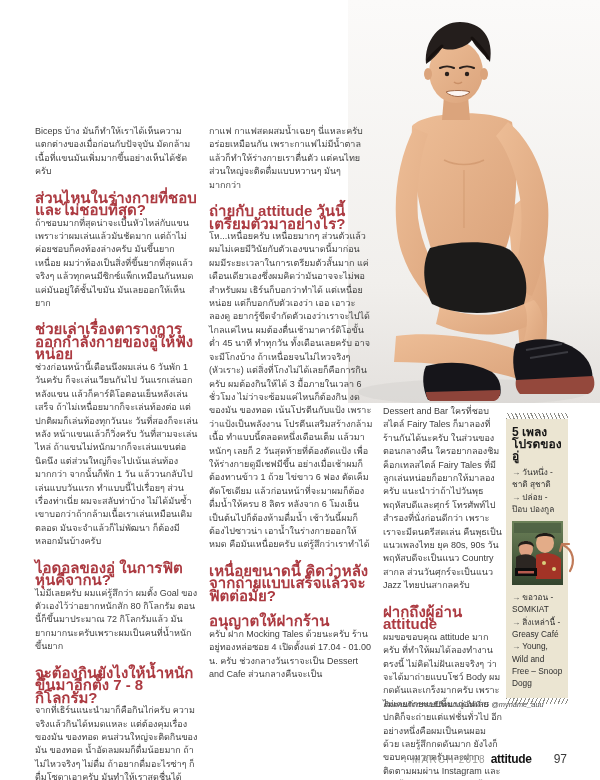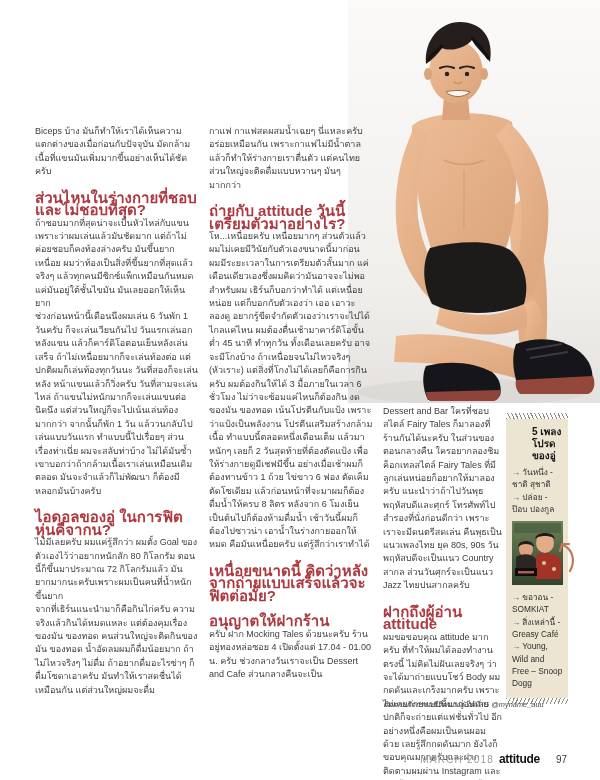--- a/index.html
+++ b/index.html
@@ -9,31 +9,31 @@
   .col p{margin:0;}
   .col h3{font-size:15px;line-height:12.5px;margin:13px 0 0 0;color:#ac3a41;font-weight:bold;}
   #col1{left:35px;width:163px;}
   #col2{left:209px;width:164px;}
   #col3{left:383px;top:405px;width:119px;}
   .photo-area{position:absolute;left:348px;top:0;width:252px;height:403px;}
   .sidebar{position:absolute;left:506px;top:413px;width:62px;}
   .hatch{height:6px;width:100%;background:repeating-linear-gradient(65deg,#8d8d87 0 1px,transparent 1px 3.5px);}
   .hatch.bottom{background:repeating-linear-gradient(115deg,#8d8d87 0 1px,transparent 1px 3.5px);}
   .sidebar-box{background:#ebe5d2;padding:7px 5px 8px 6px;font-size:8.3px;line-height:12.3px;color:#2e2e2e;}
-  .sidebar-title{font-weight:bold;font-size:10px;line-height:12px;margin-bottom:4px;color:#161616;margin-left:20px;}
+  .sidebar-title{font-weight:bold;font-size:12px;line-height:12px;margin-bottom:4px;color:#161616;}
   .song{margin:0;}
   .song .bullet{margin-right:2px;color:#444;}
   .album{width:51px;height:64px;margin:6px 0 6px 0;display:block;}
   .arrow-icon{position:absolute;left:556px;top:540px;width:20px;height:34px;}
   .credit{position:absolute;left:383px;top:698px;width:190px;font-size:7.4px;font-style:italic;color:#4a4a4a;}
   .footer{position:absolute;left:383px;top:752px;width:184px;display:flex;justify-content:flex-end;
           align-items:baseline;}
   .footer .issue{font-size:10px;letter-spacing:1.2px;color:#9a9a98;}
   .footer .logo{font-size:12px;font-weight:bold;color:#121212;margin-left:5px;letter-spacing:-0.3px;}
-  .footer .pagenum{font-size:10px;color:#3a3a3a;margin-left:16px;}
+  .footer .pagenum{font-size:12px;color:#3a3a3a;margin-left:22px;}
 </style>
 </head>
 <body>
 
 <div class="page">
 
   <div class="photo-area">
     <svg width="252" height="403" viewBox="0 0 252 403">
       <defs>
         <linearGradient id="bg" x1="0" y1="0" x2="0" y2="1">
@@ -84,23 +84,25 @@
       <circle cx="119" cy="74" r="2.2" fill="#2a211d"></circle>
       <path d="M106,82 C108,84 112,84 114,82" stroke="#c98f66" stroke-width="1.5" fill="none"></path>
       <path d="M98,92 C104,98 116,98 122,92 C118,90 102,90 98,92 Z" fill="#fdf6f2" stroke="#a06a4a" stroke-width="1"></path>
     </svg>
   </div>
 
   <div class="col" id="col1">
     <p>Biceps บ้าง มันก็ทำให้เราได้เห็นความแตกต่างของเมื่อก่อนกับปัจจุบัน มัดกล้ามเนื้อที่แขนมันเพิ่มมากขึ้นอย่างเห็นได้ชัดครับ</p>
     <h3>ส่วนไหนในร่างกายที่ชอบและไม่ชอบที่สุด?</h3>
     <p>ถ้าชอบมากที่สุดน่าจะเป็นหัวไหล่กับแขน เพราะว่าผมเล่นแล้วมันชัดมาก แต่ถ้าไม่ค่อยชอบก็คงท้องล่างครับ มันขึ้นยาก เหนื่อย ผมว่าท้องเป็นสิ่งที่ขึ้นยากที่สุดแล้ว จริงๆ แล้วทุกคนมีซิกซ์แพ็กเหมือนกันหมดแค่มันอยู่ใต้ชั้นไขมัน มันเลยออกให้เห็นยาก</p>
+    <h3>ช่วยเล่าเรื่องตารางการออกกำลังกายของอู่ให้ฟังหน่อย</h3>
     <p>ช่วงก่อนหน้านี้เดือนนึงผมเล่น 6 วันพัก 1 วันครับ ก็จะเล่นเวียนกันไป วันแรกเล่นอก หลังแขน แล้วก็คาร์ดิโอตอนเย็นหลังเล่นเสร็จ ถ้าไม่เหนื่อยมากก็จะเล่นท้องต่อ แต่ปกติผมก็เล่นท้องทุกวันนะ วันที่สองก็จะเล่นหลัง หน้าแขนแล้วก็วิ่งครับ วันที่สามจะเล่นไหล่ ถ้าแขนไม่หนักมากก็จะเล่นแขนต่อนิดนึง แต่ส่วนใหญ่ก็จะไปเน้นเล่นท้องมากกว่า จากนั้นก็พัก 1 วัน แล้ววนกลับไปเล่นแบบวันแรก ทำแบบนี้ไปเรื่อยๆ ส่วนเรื่องท่าเนี่ย ผมจะสลับท่าบ้าง ไม่ได้มันซ้ำ เขาบอกว่าถ้ากล้ามเนื้อเราเล่นเหมือนเดิมตลอด มันจะจำแล้วก็ไม่พัฒนา ก็ต้องมีหลอกมันบ้างครับ</p>
     <h3>ไอดอลของอู่ ในการฟิตหุ่นคืจากน?</h3>
     <p>ไม่มีเลยครับ ผมแค่รู้สึกว่า ผมตั้ง Goal ของตัวเองไว้ว่าอยากหนักสัก 80 กิโลกรัม ตอนนี้ก็ขึ้นมาประมาณ 72 กิโลกรัมแล้ว มันยากมากนะครับเพราะผมเป็นคนที่น้ำหนักขึ้นยาก</p>
+    <h3>จะต้องกินยังไงให้น้ำหนักขึ้นมาอีกตั้ง 7 - 8 กิโลกรัม?</h3>
     <p>จากที่เธิร์นแนะนำมาก็คือกินไก่ครับ ความจริงแล้วกินได้หมดแหละ แต่ต้องคุมเรื่องของมัน ของทอด คนส่วนใหญ่จะติดกินของมัน ของทอด น้ำอัดลมผมก็ดื่มน้อยมาก ถ้าไม่ไหวจริงๆ ไม่ดื่ม ถ้าอยากดื่มอะไรซ่าๆ ก็ดื่มโซดาเอาครับ มันทำให้เราสดชื่นได้เหมือนกัน แต่ส่วนใหญ่ผมจะดื่ม</p>
   </div>
 
   <div class="col" id="col2">
     <p>กาแฟ กาแฟสดผสมน้ำเฉยๆ นี่แหละครับ อร่อยเหมือนกัน เพราะกาแฟไม่มีน้ำตาล แล้วก็ทำให้ร่างกายเราตื่นตัว แต่คนไทยส่วนใหญ่จะติดดื่มแบบหวานๆ มันๆ มากกว่า</p>
     <h3>ถ่ายกับ attitude วันนี้เตรียมตัวมาอย่างไร?</h3>
     <p>โห...เหนื่อยครับ เหนื่อยมากๆ ส่วนตัวแล้วผมไม่เคยมีวินัยกับตัวเองขนาดนี้มาก่อน ผมมีระยะเวลาในการเตรียมตัวสั้นมาก แค่เดือนเดียวเองซึ่งผมคิดว่ามันอาจจะไม่พอสำหรับผม เธิร์นก็บอกว่าทำได้ แต่เหนื่อยหน่อย แต่ก็บอกกับตัวเองว่า เออ เอาวะ ลองดู อยากรู้ขีดจำกัดตัวเองว่าเราจะไปได้ไกลแค่ไหน ผมต้องตื่นเช้ามาคาร์ดิโอขั้นต่ำ 45 นาที ทำทุกวัน ทั้งเดือนเลยครับ อาจจะมีโกงบ้าง ถ้าเหนื่อยจนไม่ไหวจริงๆ (หัวเราะ) แต่สิ่งที่โกงไม่ได้เลยก็คือการกินครับ ผมต้องกินให้ได้ 3 มื้อภายในเวลา 6 ชั่วโมง ไม่ว่าจะซ้อมแค่ไหนก็ต้องกิน งดของมัน ของทอด เน้นโปรตีนกับแป้ง เพราะว่าแป้งเป็นพลังงาน โปรตีนเสริมสร้างกล้ามเนื้อ ทำแบบนี้ตลอดหนึ่งเดือนเต็ม แล้วมาหนักๆ เลยก็ 2 วันสุดท้ายที่ต้องตัดแป้ง เพื่อให้ร่างกายดูมีเชฟมีขึ้น อย่างเมื่อเช้าผมก็ต้องทานข้าว 1 ถ้วย ไข่ขาว 6 ฟอง ตัดเค็ม ตัดโซเดียม แล้วก่อนหน้าที่จะมาผมก็ต้องดื่มน้ำให้ครบ 8 ลิตร หลังจาก 6 โมงเย็นเป็นต้นไปก็ต้องห้ามดื่มน้ำ เช้าวันนี้ผมก็ต้องไปซาวน่า เอาน้ำในร่างกายออกให้หมด คือมันเหนื่อยครับ แต่รู้สึกว่าเราทำได้</p>
     <h3>เหนื่อยขนาดนี้ คิดว่าหลังจากถ่ายแบบเสร็จแล้วจะฟิตต่อมั้ย?</h3>
     <h3>อนุญาตให้ฝากร้าน</h3>
     <p>ครับ ฝาก Mocking Tales ด้วยนะครับ ร้านอยู่ทองหล่อซอย 4 เปิดตั้งแต่ 17.04 - 01.00 น. ครับ ช่วงกลางวันเราจะเป็น Dessert and Cafe ส่วนกลางคืนจะเป็น</p>

